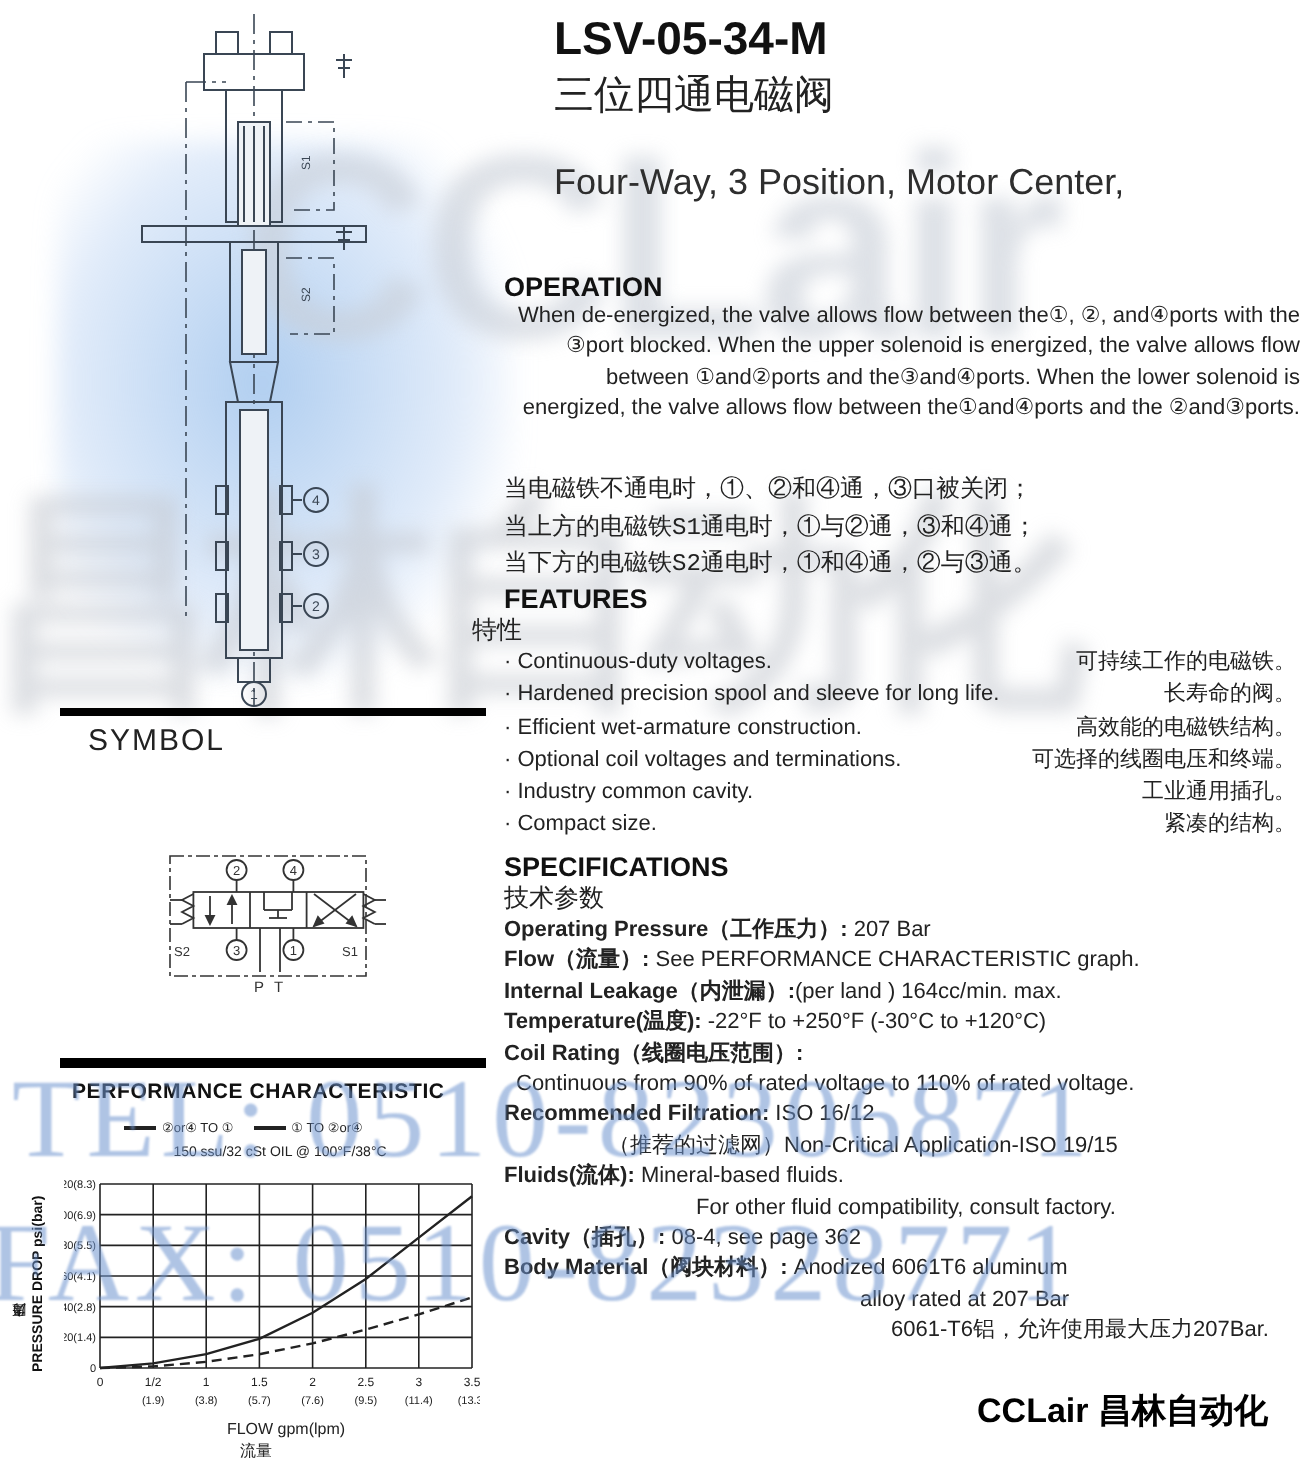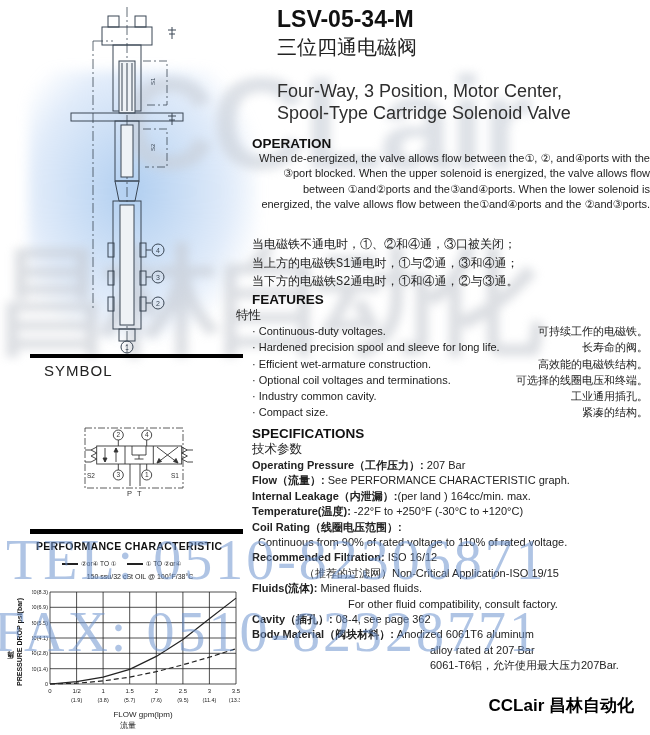--- a/index.html
+++ b/index.html
@@ -258,21 +258,20 @@
       <text x="204" y="116" font-size="5.5">(13.3)</text>
       <text x="111" y="131" font-size="8">FLOW gpm(lpm)</text>
       <text x="96" y="142" font-size="8">流量</text>
     </g>
   </svg>
 
   <div class="abs z1 model">LSV-05-34-M</div>
   <div class="abs z1 model-cn">三位四通电磁阀</div>
   <div class="abs z1 subtitle">
     <div>Four-Way, 3 Position, Motor Center,</div>
-    <div>Spool-Type Cartridge Solenoid Valve</div>
   </div>
 
   <div class="abs z1 h-op">OPERATION</div>
   <div class="abs z1 op-para">When de-energized, the valve allows flow between the①, ②, and④ports with the ③port blocked. When the upper solenoid is energized, the valve allows flow between ①and②ports and the③and④ports. When the lower solenoid is energized, the valve allows flow between the①and④ports and the ②and③ports.</div>
   <div class="abs z1 op-cn">
     <div>当电磁铁不通电时，①、②和④通，③口被关闭；</div>
     <div>当上方的电磁铁S1通电时，①与②通，③和④通；</div>
     <div>当下方的电磁铁S2通电时，①和④通，②与③通。</div>
   </div>
 
@@ -314,17 +313,17 @@
     <div class="spec-row"><b>Temperature(温度):</b><span> -22°F to +250°F (-30°C to +120°C)</span></div>
     <div class="spec-row"><b>Coil Rating（线圈电压范围）:</b><span></span></div>
     <div class="spec-row" style="padding-left:6px;"><b></b><span>Continuous from 90% of rated voltage to 110% of rated voltage.</span></div>
     <div class="spec-row"><b>Recommended Filtration:</b><span> ISO 16/12</span></div>
     <div class="spec-row" style="padding-left:52px;"><b></b><span>（推荐的过滤网）Non-Critical Application-ISO 19/15</span></div>
     <div class="spec-row"><b>Fluids(流体):</b><span> Mineral-based fluids.</span></div>
     <div class="spec-row" style="padding-left:96px;"><b></b><span>For other fluid compatibility, consult factory.</span></div>
     <div class="spec-row"><b>Cavity（插孔）:</b><span> 08-4, see page 362</span></div>
     <div class="spec-row"><b>Body Material（阀块材料）:</b><span> Anodized 6061T6 aluminum</span></div>
     <div class="spec-row" style="padding-left:178px;"><b></b><span>alloy rated at 207 Bar</span></div>
-    <div class="spec-row" style="padding-left:178px;"><b></b><span>6061-T6铝，允许使用最大压力207Bar.</span></div>
+    <div class="spec-row" style="padding-left:178px;text-align:center;"><b></b><span>6061-T6铝，允许使用最大压力207Bar.</span></div>
   </div>
 
   <div class="abs z1 footer-brand">CCLair 昌林自动化</div>
 </div>
 
 </body></html>

